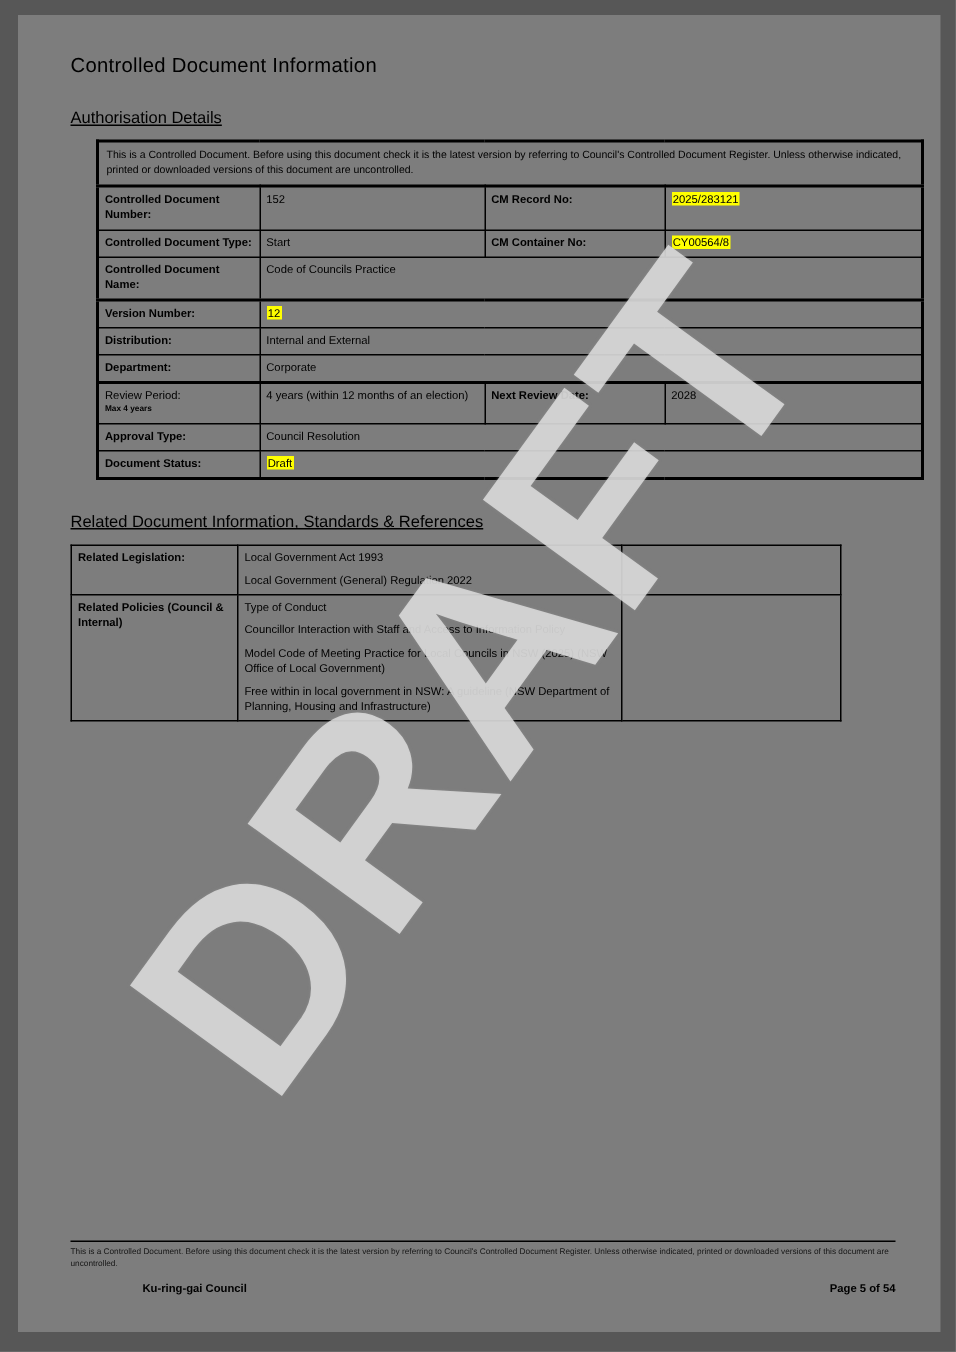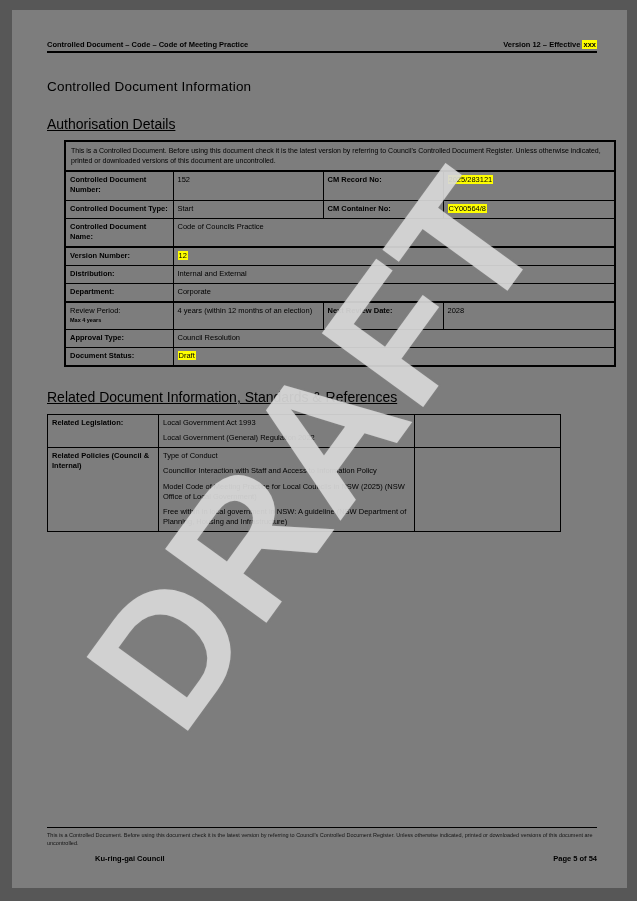--- a/index.html
+++ b/index.html
@@ -17,21 +17,21 @@
 
   
   .run-header{
     display:flex;justify-content:space-between;align-items:flex-end;
     margin-top:30px;border-bottom:2px solid #000;padding-bottom:2px;
     font-size:7.5px;font-weight:bold;
   }
   .hl{background:#ffff00;padding:0 1px;}
 
   .doc-title{font-size:13.5px;font-weight:normal;margin-top:26px;letter-spacing:.2px;}
-  .section-heading{font-size:14px;text-decoration:underline;margin-top:22px;}
+  .section-heading{font-size:11px;text-decoration:underline;margin-top:22px;}
 
   
   table{border-collapse:collapse;table-layout:fixed;margin-top:8px;}
   td{border:1px solid #000;vertical-align:top;padding:3px 4px 4px 4px;font-size:7.5px;line-height:1.35;}
   .auth-table{width:550px;border:2px solid #000;margin-left:17px;}
   .rel-table{width:513px;border:1.5px solid #000;margin-top:9px;}
   td.lbl{font-weight:bold;}
   .sub-lbl{font-weight:bold;font-size:5.5px;margin-top:1px;}
   tr.thick-top td{border-top:2px solid #000;}
   tr.thick-bottom td{border-bottom:2px solid #000;}
@@ -57,26 +57,20 @@
     text-shadow:0 0 2px rgba(150,150,150,0.6);
     pointer-events:none;user-select:none;letter-spacing:2px;
   }
 </style>
 </head>
 <body>
 
 <div class="page">
   <div class="content">
 
-    <div class="run-header">
-      <span>Controlled Document – Code – Code of Meeting Practice</span>
-      <span>
-        <span>Version 12 – Effective </span><span class="hl">xxx</span>
-      </span>
-    </div>
 
     <div class="doc-title">Controlled Document Information</div>
 
     <div class="section-heading">Authorisation Details</div>
 
     <table class="auth-table">
       <colgroup>
           <col style="width:108px">
           <col style="width:150px">
           <col style="width:120px">

